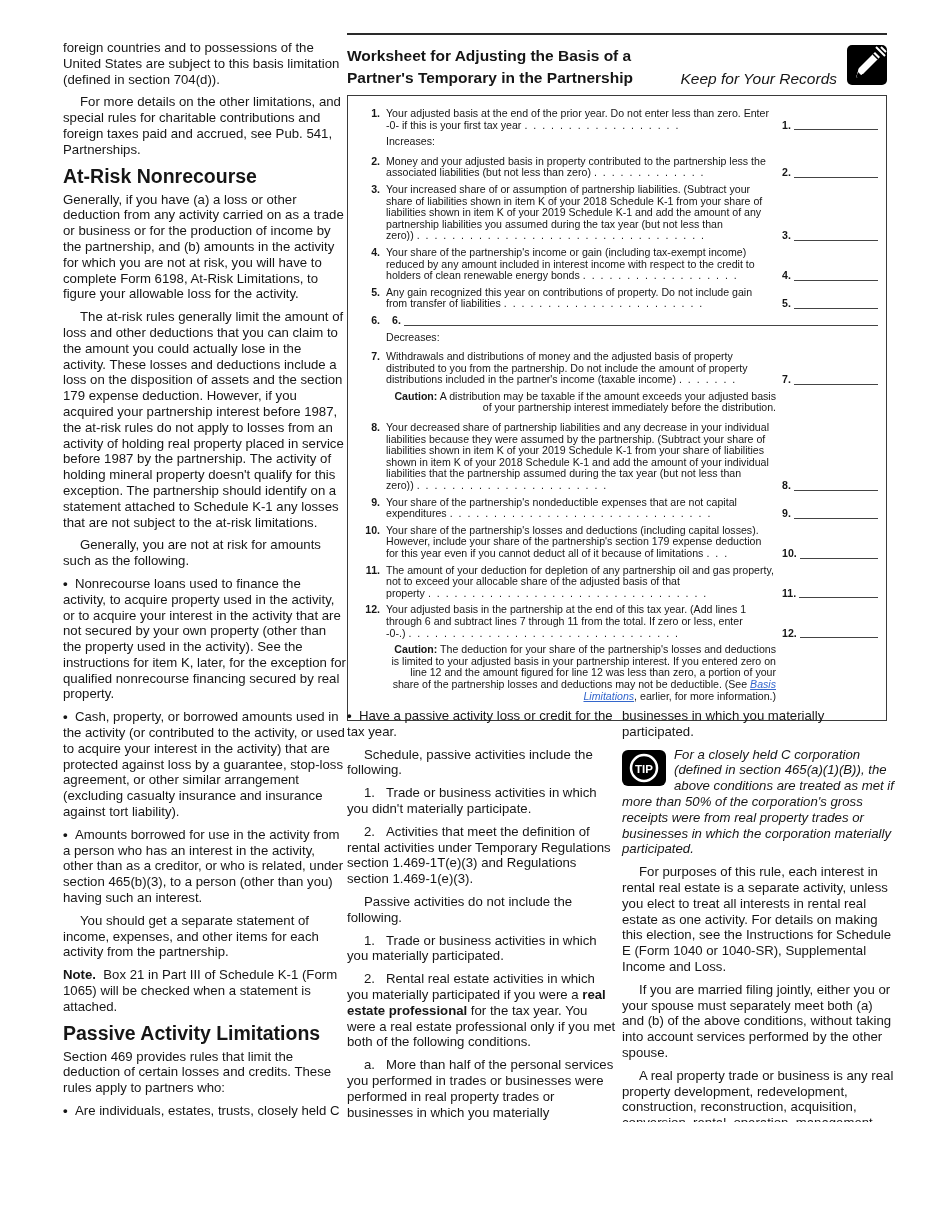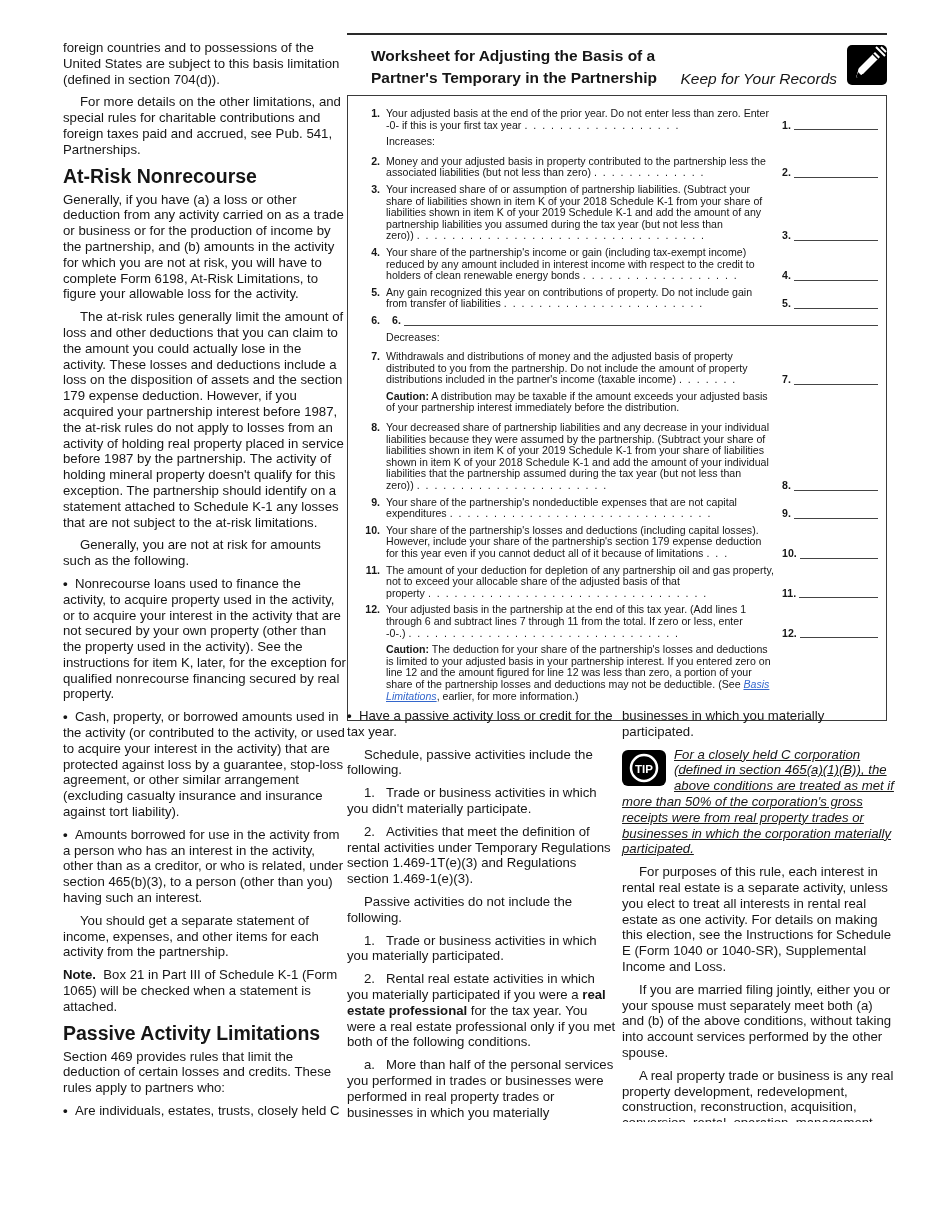--- a/index.html
+++ b/index.html
@@ -8,43 +8,43 @@
 
   
   .col{position:absolute;font-size:13.2px;line-height:15.8px;}
   .col-left{left:63px;top:40px;width:284px;}
   .col-mid{left:347px;top:708px;width:272px;}
   .col-right{left:622px;top:708px;width:272px;}
   .col p{margin:0 0 7px 0;}
   .col p.ind{text-indent:17px;}
   .col h2{font-size:19.5px;line-height:22px;margin:5px 0 5px 0;font-weight:700;}
   .b{font-weight:700;}
-  .i{font-style:italic;text-decoration:underline;}
+  .i{font-style:italic;}
   .bullet-glyph{font-weight:700;}
 
   
   .tip-block{margin:4px 0 7px 0;}
   .tip-icon{float:left;margin:3px 8px 2px 0;}
 
   
   .ws-region{position:absolute;left:347px;top:33px;width:540px;}
   .top-rule{height:2px;background:#2a2a2a;margin-bottom:10px;}
   .ws-head{display:flex;align-items:flex-end;margin-bottom:6px;}
-  .ws-titles{font-size:15.5px;line-height:22px;font-weight:700;flex:1;margin-left:24px;}
+  .ws-titles{font-size:15.5px;line-height:22px;font-weight:700;flex:1;}
   .ws-keep{font-size:15.5px;font-style:italic;margin:0 10px 1px 0;white-space:nowrap;}
   .ws-box{border:1.5px solid #3a3a3a;padding:12px 8px 10px 8px;
           font-size:10.6px;line-height:11.6px;}
   .w-row{display:flex;margin-bottom:5px;}
   .w-num{width:24px;flex-shrink:0;text-align:right;font-weight:700;padding-right:6px;}
   .w-text{width:390px;flex-shrink:0;}
   .w-amt{flex:1;display:flex;align-items:flex-end;padding-left:6px;min-width:0;}
   .w-amt-num{font-weight:700;white-space:nowrap;}
   .w-amt-line{flex:1;border-bottom:1.2px solid #444;margin:0 0 1px 3px;height:1px;}
   .w-label{margin:3px 0 8px 30px;}
-  .w-caution{margin:3px 0 8px 30px;width:390px;}
+  .w-caution{margin:3px 0 8px 30px;width:390px;text-align:right;}
   .dots{letter-spacing:1.5px;white-space:nowrap;margin-left:3px;}
   .wlink{color:#3366cc;font-style:italic;text-decoration:underline;cursor:pointer;}
 
   
   .footer-left{position:absolute;left:63px;top:1171px;font-size:13.5px;font-weight:700;}
   .footer-page{position:absolute;left:0;top:1171px;width:950px;text-align:center;
                font-size:13.5px;font-weight:700;}
 </style>
 </head>
 <body>

